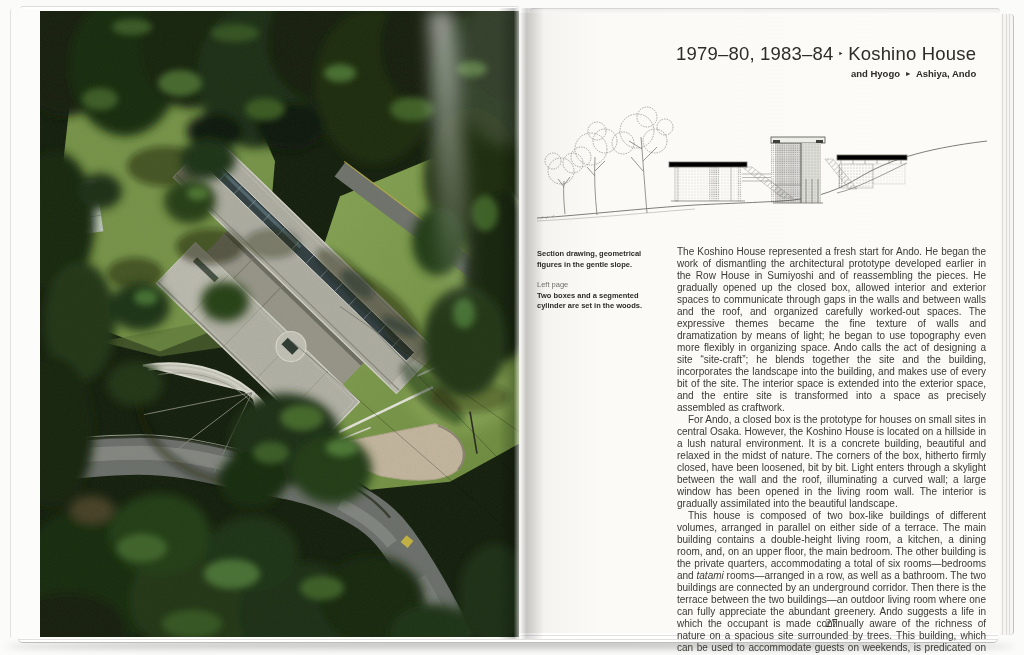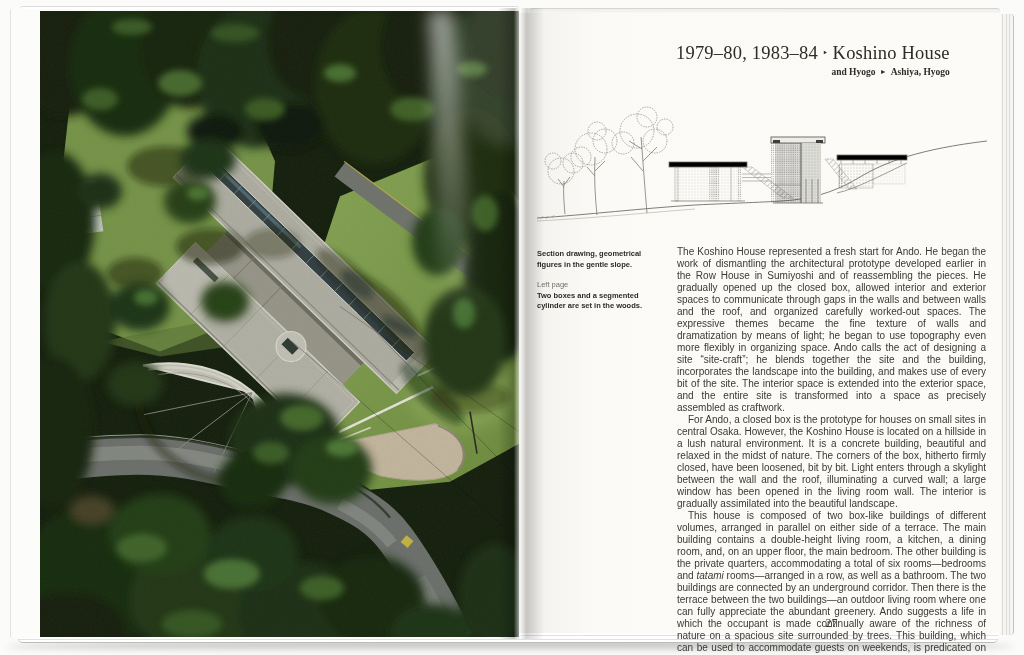--- a/index.html
+++ b/index.html
@@ -24,21 +24,21 @@
   
   .left-paper{position:absolute;left:10px;top:9px;width:509px;height:629px;background:#fcfcfa;
     border-left:1px solid #e3e2df;border-radius:2px 0 0 2px;}
   .page-photo{position:absolute;left:40px;top:11px;width:479px;height:626px;overflow:hidden;}
   .page-photo svg{display:block;width:100%;height:100%;}
   
   .page-right{position:absolute;left:519px;top:13px;width:482px;height:620px;
     background:linear-gradient(to right,#e9e8e4 0px,#f5f4f0 28px,#fbfaf7 80px,#fcfbf8 100%);
     color:#38362f;border-radius:0 2px 2px 0;}
   .chapter-header{position:absolute;left:157px;top:30px;white-space:nowrap;
-    font-family:Liberation Serif, serif;color:#2e2c27;}
+    font-family:Liberation Sans, sans-serif;color:#2e2c27;}
   .title-line{font-size:18.5px;letter-spacing:.2px;}
   .title-sep{font-size:12px;vertical-align:2px;padding:0 5px;}
   .subtitle{text-align:right;font-size:9.5px;font-weight:bold;margin-top:3px;color:#2e2c27;}
   .subtitle .arr{font-size:7px;vertical-align:1px;padding:0 2px;}
   .section-drawing{position:absolute;left:16px;top:88px;width:452px;height:132px;}
   .caption{position:absolute;left:18px;top:236px;width:124px;font-size:7.5px;line-height:10.5px;color:#2d2b26;}
   .caption p{margin:0;}
   .cap-bold{font-weight:bold;}
   .cap-label{color:#73706a;margin-top:10px !important;}
   .body-col{position:absolute;left:158px;top:233px;width:309px;font-size:10px;line-height:12px;
@@ -282,21 +282,21 @@
 
       <polygon points="388,0 414,0 436,310 402,310" fill="url(#streakG)" filter="url(#b8)"></polygon>
       <ellipse cx="468" cy="55" rx="55" ry="80" fill="#ffffff" opacity=".12" filter="url(#b8)"></ellipse>
     </svg>
   </div>
 
   <div class="page-right">
 
     <header class="chapter-header">
       <div class="title-line"><span>1979–80, 1983–84</span><span class="title-sep">‣</span><span>Koshino House</span></div>
-      <div class="subtitle"><span>and Hyogo</span> <span class="arr">►</span> <span>Ashiya, Hyogo</span></div>
+      <div class="subtitle"><span>and Hyogo</span> <span class="arr">►</span> <span>Ashiya, Ando</span></div>
     </header>
 
     <svg class="section-drawing" viewBox="0 0 452 132">
       <defs>
         <pattern id="st1" width="3" height="3" patternUnits="userSpaceOnUse">
             <circle cx="1" cy="1" r="0.45" fill="#6b6b66"></circle>
           </pattern>
         <pattern id="st2" width="2.2" height="2.2" patternUnits="userSpaceOnUse">
             <circle cx="0.8" cy="0.8" r="0.5" fill="#4c4c48"></circle>
           </pattern>

